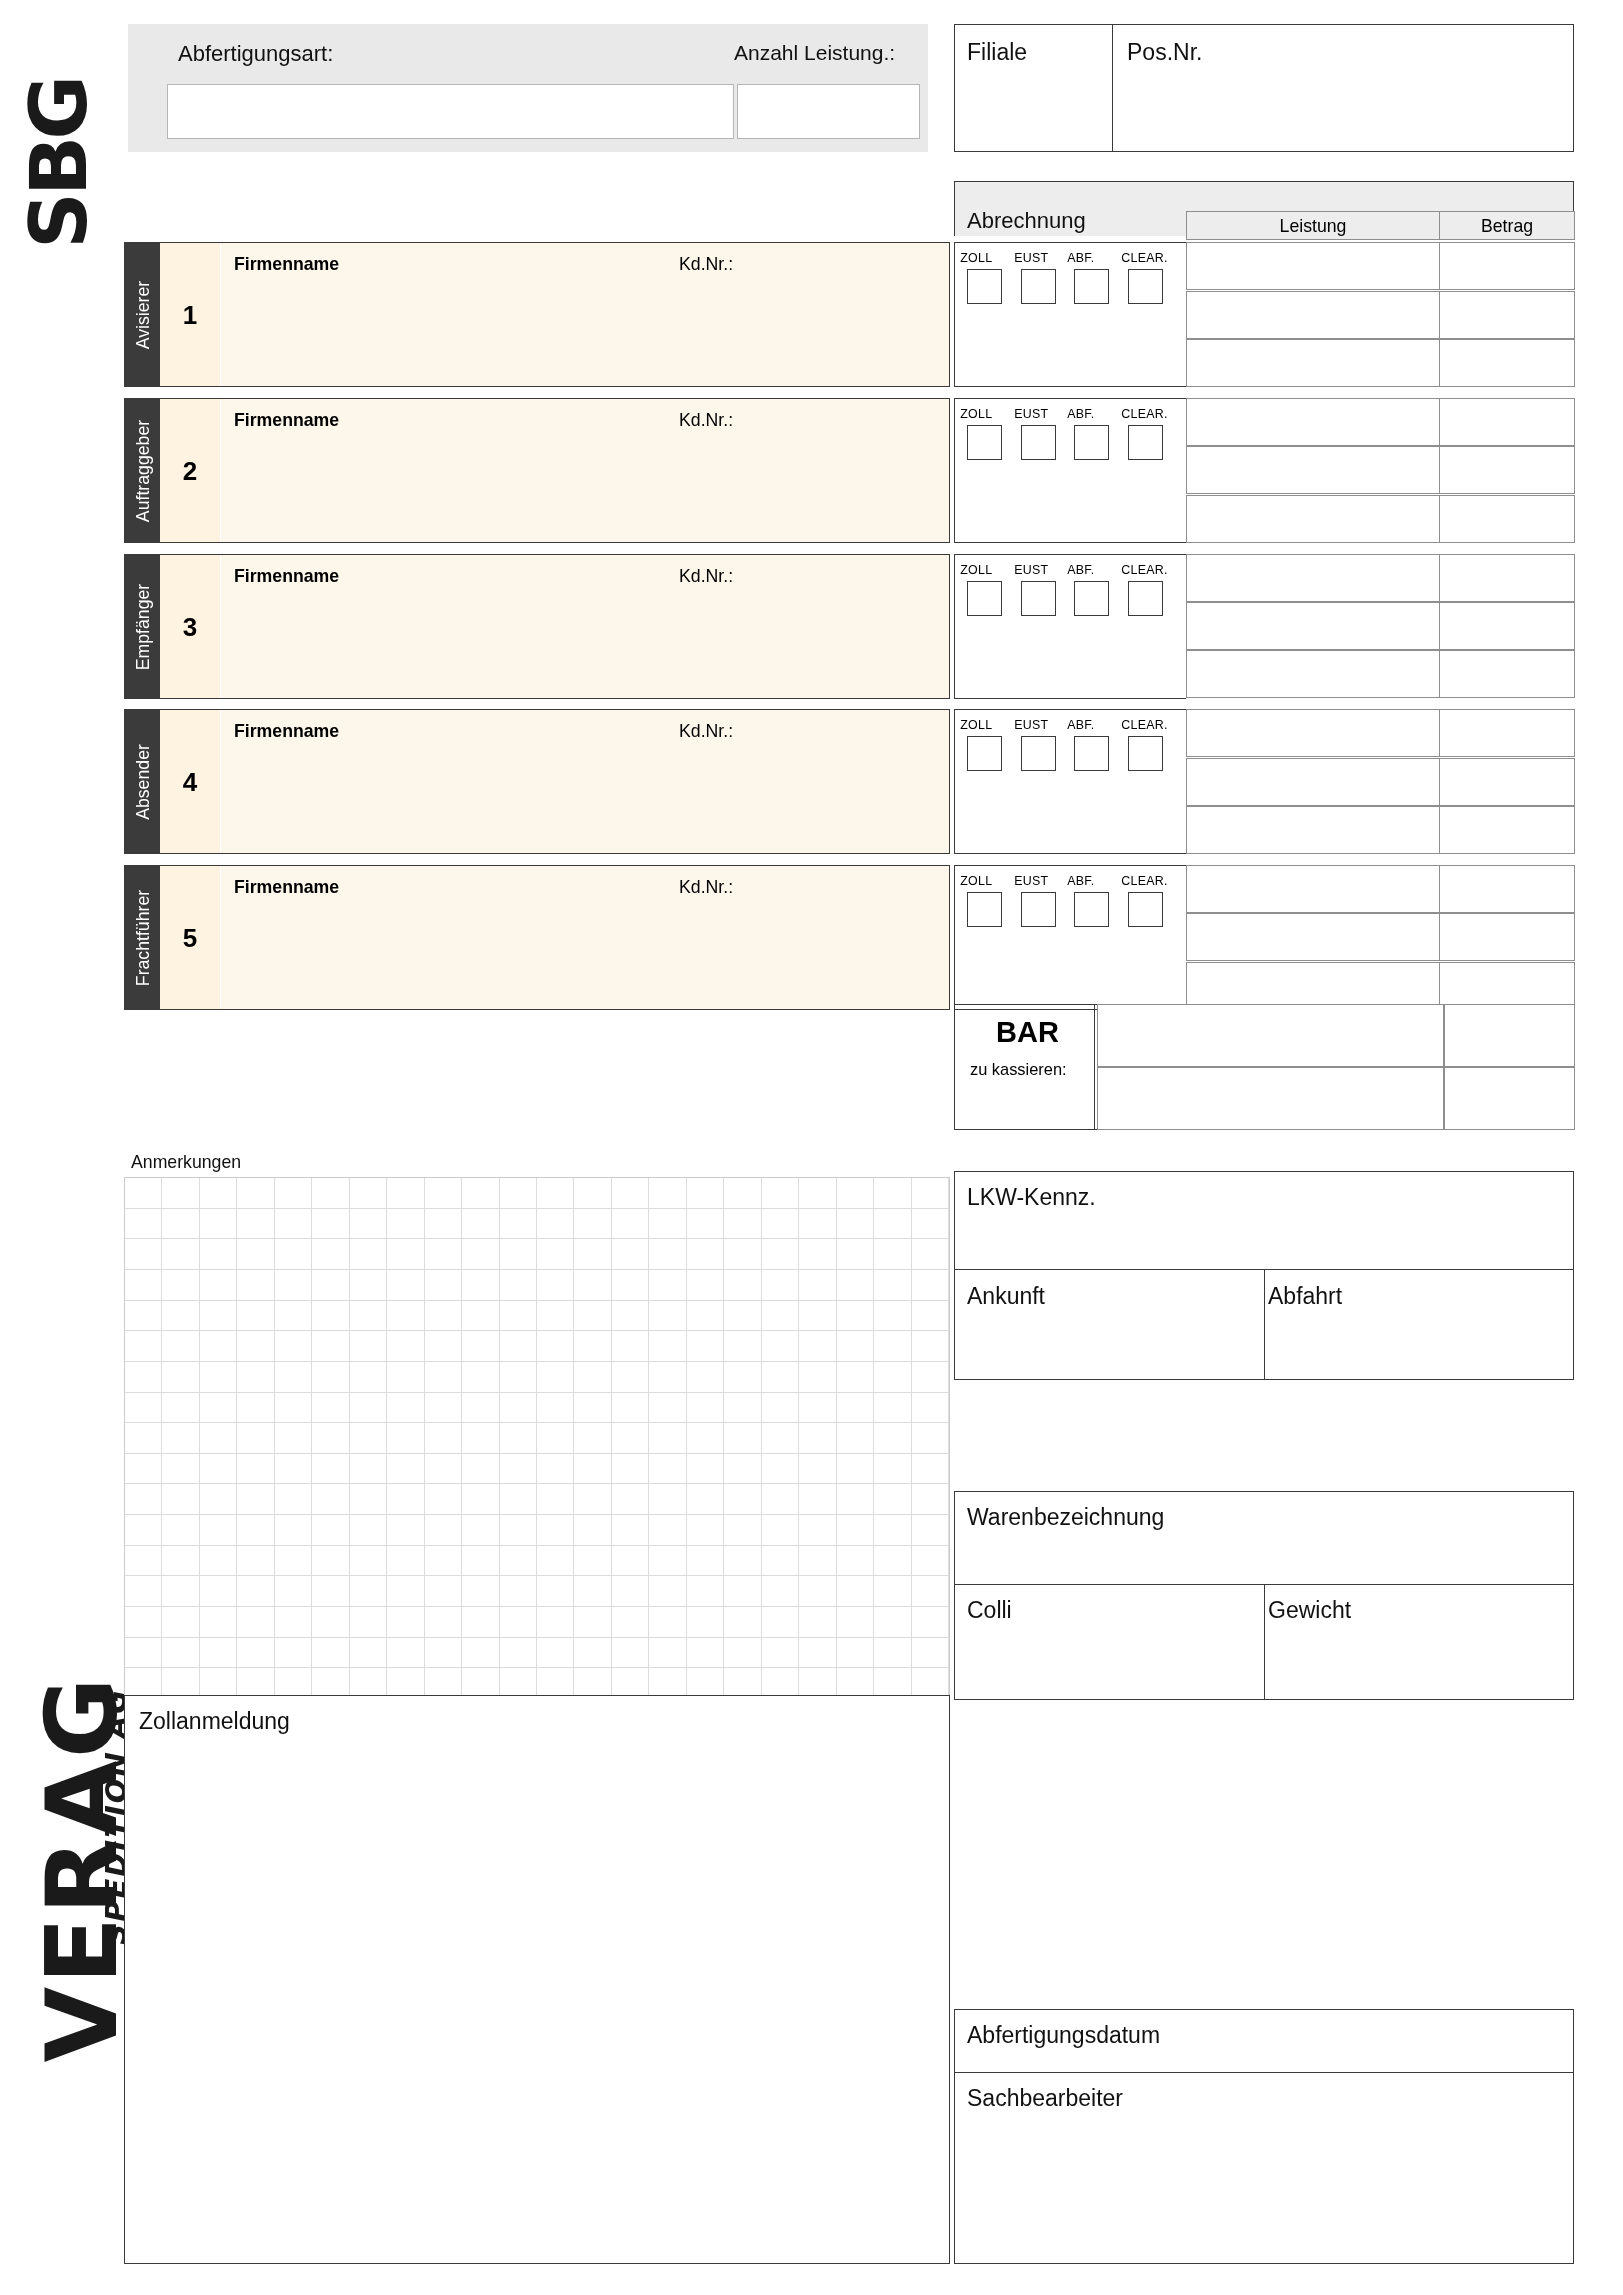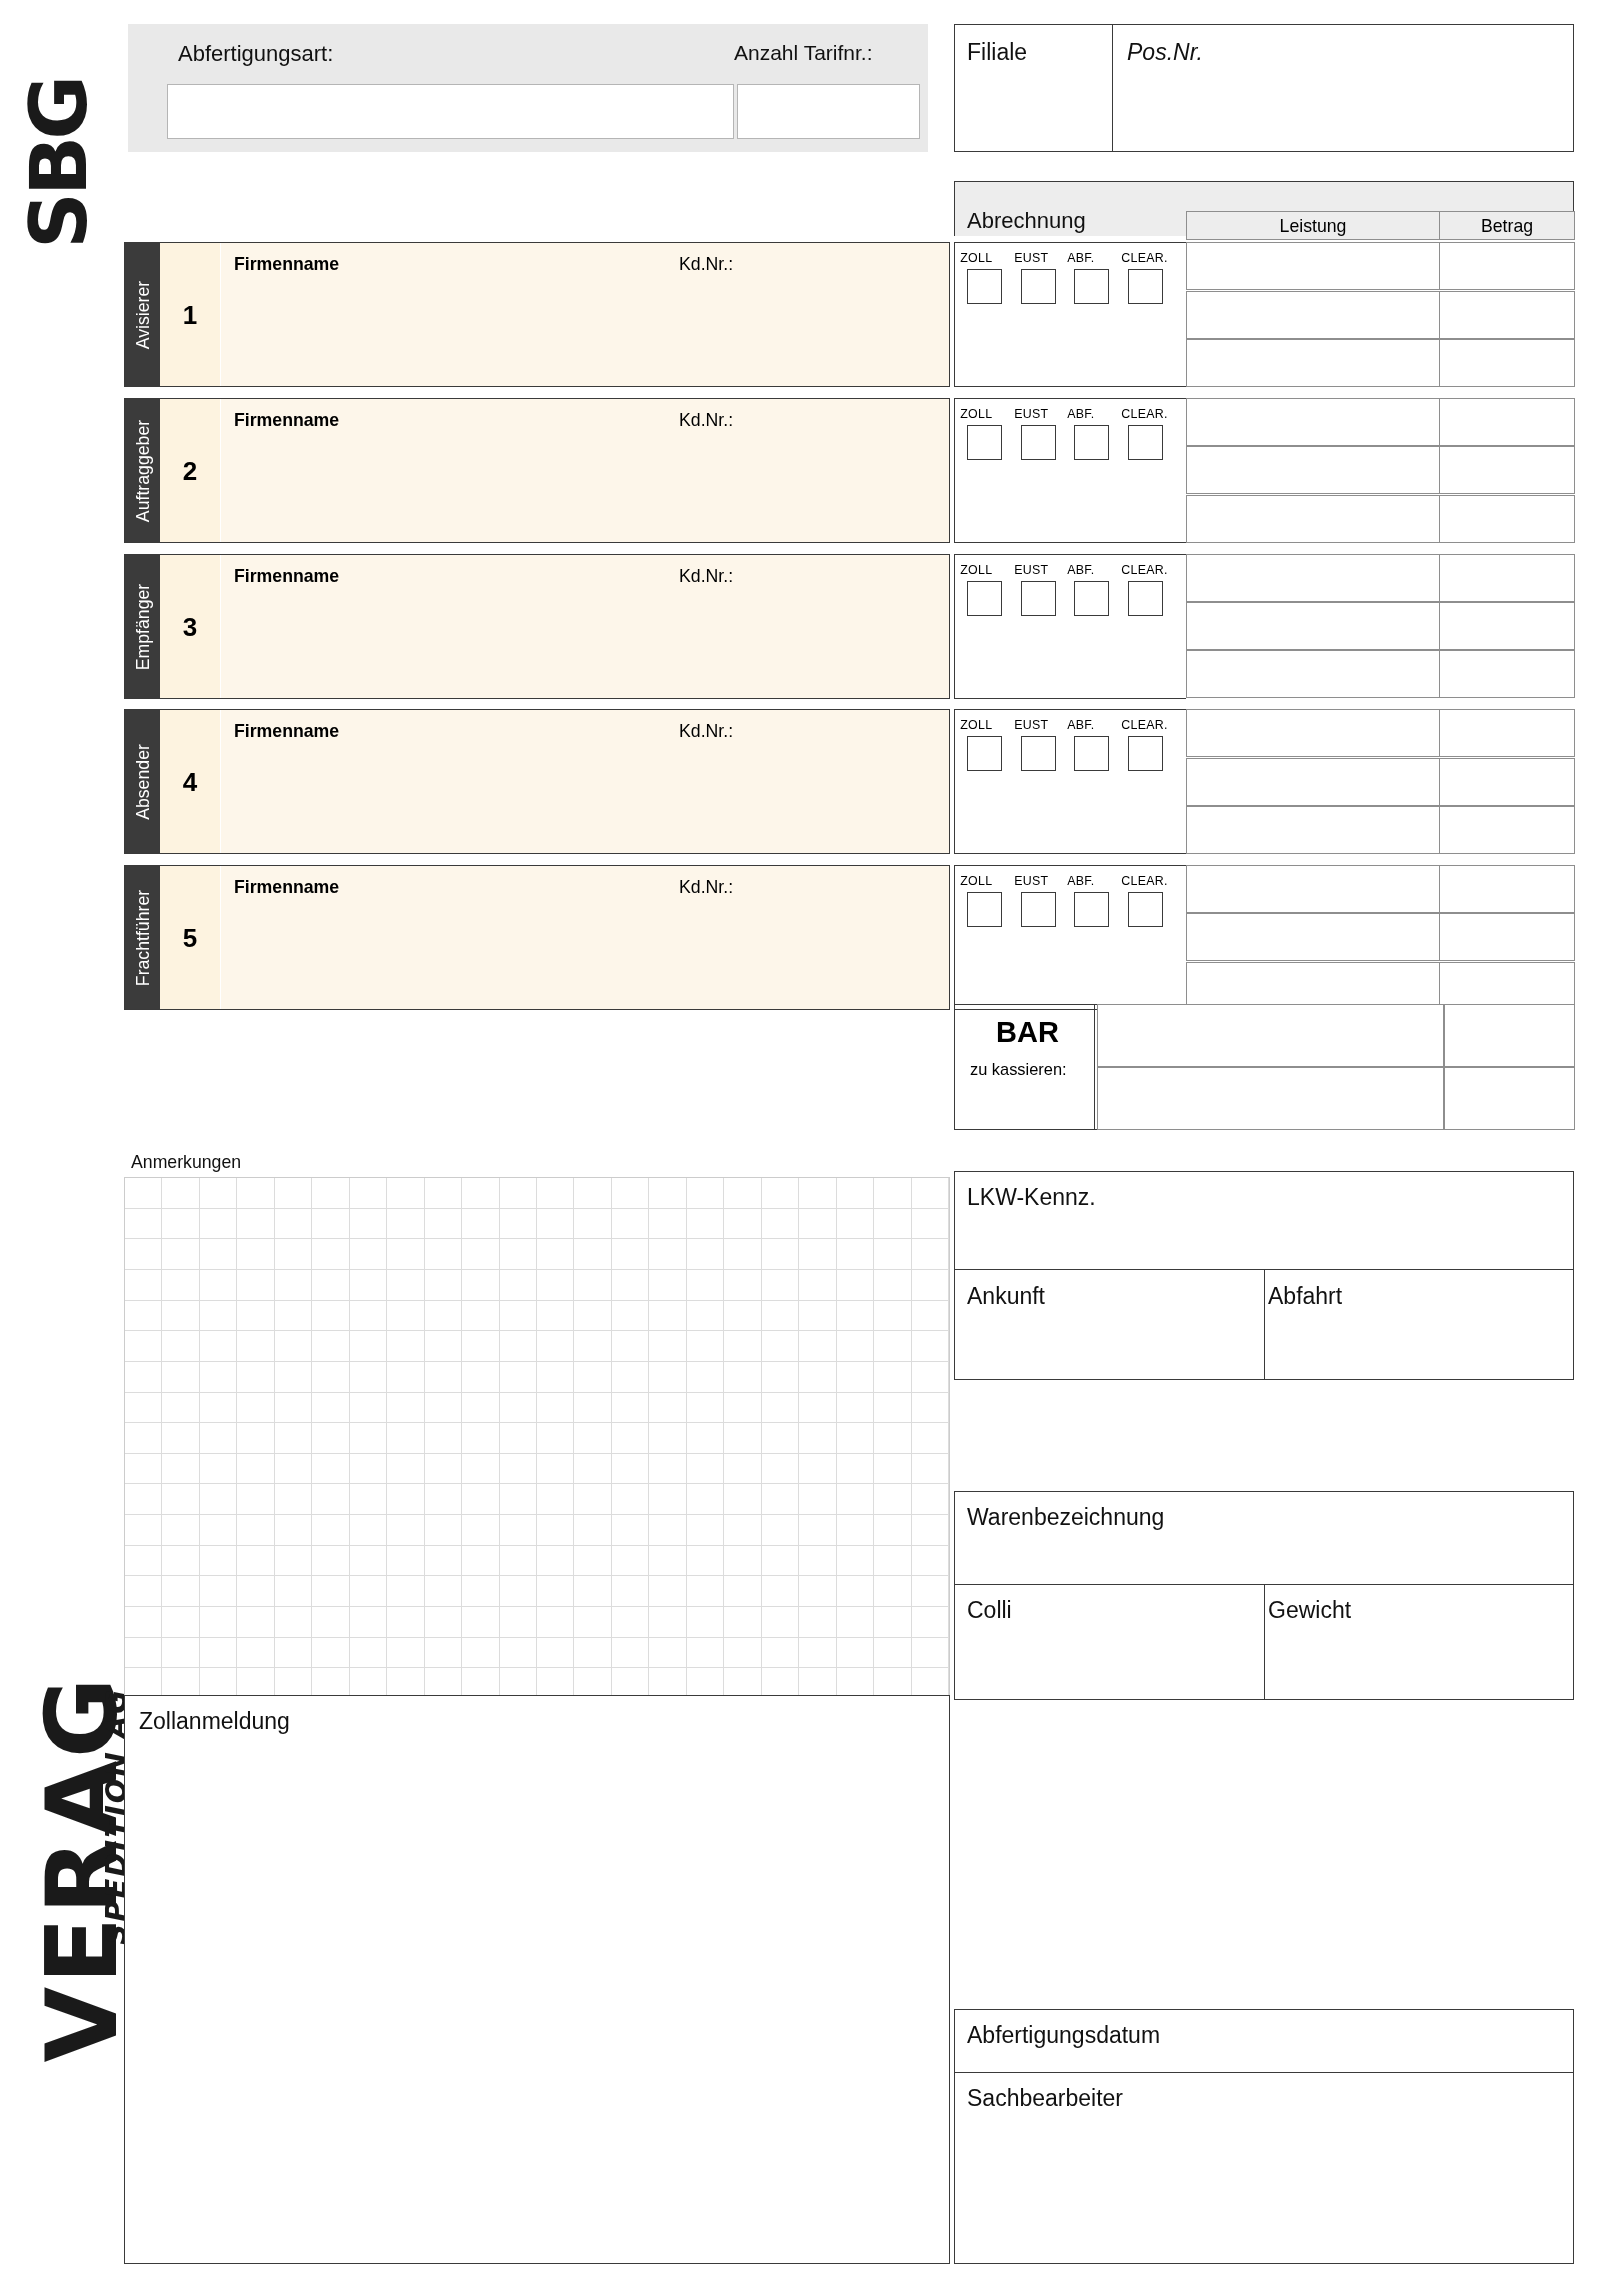--- a/index.html
+++ b/index.html
@@ -82,21 +82,21 @@
     border: 0.7px solid #b5b5b5; background: #ffffff;
   }
   #tarif-label { left: 734px; top: 41px; font-size: 21px; }
   #tarif-field {
     left: 737px; top: 84px; width: 183px; height: 55px;
     border: 0.7px solid #b5b5b5; background: #ffffff;
   }
   #filiale-box { left: 954px; top: 23.6px; width: 160px; height: 128px; }
   #filiale-label { left: 967px; top: 39px; }
   #pos-box { left: 1112px; top: 23.6px; width: 462px; height: 128px; }
-  #pos-label { left: 1127px; top: 39px; font-style: italic; }
+  #pos-label { left: 1127px; top: 39px; }
 
   
   .party-row { left: 124px; width: 826px; border: 1.3px solid #3a3a3a; }
   .party-tab {
     position: absolute; left: 0; top: 0; width: 35px; height: 100%;
     background: #3b3b3b;
   }
   .party-tab span {
     position: absolute;
     left: 50%; top: 50%;
@@ -207,21 +207,21 @@
   <div id="sbg-logo" class="abs">SBG</div>
 
   <div id="verag-logo" class="abs">
     <div id="verag-main">VERAG</div>
     <div id="verag-sub">SPEDITION AG</div>
   </div>
 
   <div id="abf-band" class="abs"></div>
   <div id="abf-label" class="abs lbl">Abfertigungsart:</div>
   <div id="abf-field" class="abs"></div>
-  <div id="tarif-label" class="abs lbl">Anzahl Tarifnr.:</div>
+  <div id="tarif-label" class="abs lbl">Anzahl Leistung.:</div>
   <div id="tarif-field" class="abs"></div>
 
   <div id="filiale-box" class="abs box"></div>
   <div id="filiale-label" class="abs lbl">Filiale</div>
   <div id="pos-box" class="abs box"></div>
   <div id="pos-label" class="abs lbl">Pos.Nr.</div>
 
   <div id="party-container">
       <div class="abs party-row" style="top: 242px; height: 145px;">
         <div class="party-tab">

